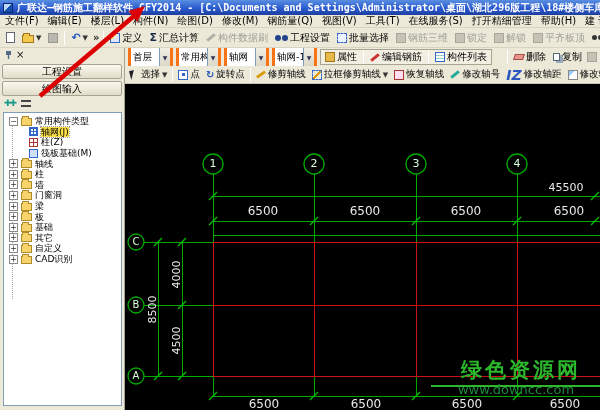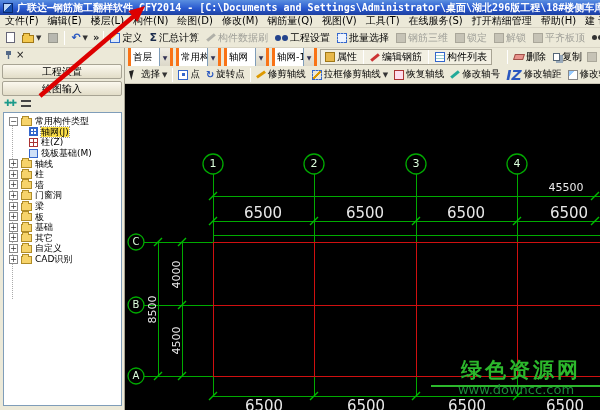--- a/index.html
+++ b/index.html
@@ -91,21 +91,21 @@
   .c-grid{background:repeating-linear-gradient(90deg,#36c 0 1px,transparent 1px 3px),repeating-linear-gradient(0deg,#36c 0 1px,transparent 1px 3px),#fff;border:1px solid #36c;}
   .c-raft{border:1px solid #36c;background:#cfe0f7;}
   .c-col{border:1px solid #a33;background:linear-gradient(#a33,#a33) center/7px 1px no-repeat,linear-gradient(#a33,#a33) center/1px 7px no-repeat,#fff;}
   .c-wall{background:repeating-linear-gradient(0deg,#999 0 1px,#eee 1px 3px);border:1px solid #777;}
   .c-beam{border:1px solid #c33;background:linear-gradient(#c33,#c33) center/7px 2px no-repeat,#fff;}
   .c-slab{background:#9cc3e8;border:1px solid #369;transform:skewX(-14deg);}
   .d1{padding-left:4px;} .d2{padding-left:24px;}
   
   .canvas{position:absolute;left:125px;top:84px;width:475px;height:326px;background:#000;overflow:hidden;}
   .canvas svg{position:absolute;left:0;top:0;}
-  .clab{position:absolute;color:#e8e8e8;font-size:15px;text-align:center;pointer-events:none;}
+  .clab{position:absolute;color:#e8e8e8;font-size:12px;text-align:center;pointer-events:none;}
   .bub{position:absolute;color:#dcffdc;text-align:center;pointer-events:none;}
   .rot{transform:rotate(-90deg);transform-origin:center;}
   .wm1{position:absolute;left:306px;top:272px;width:180px;text-align:center;font-size:21px;font-weight:bold;
        color:#2cb82c;letter-spacing:3px;border-bottom:2px solid #2cb82c;padding-bottom:1px;pointer-events:none;}
   .wm2{position:absolute;left:306px;top:298px;width:170px;text-align:center;font-size:13px;color:#1c8a3a;pointer-events:none;}
   .arrow-overlay{position:absolute;left:0;top:0;z-index:60;pointer-events:none;}
 </style>
 </head>
 <body>
 

